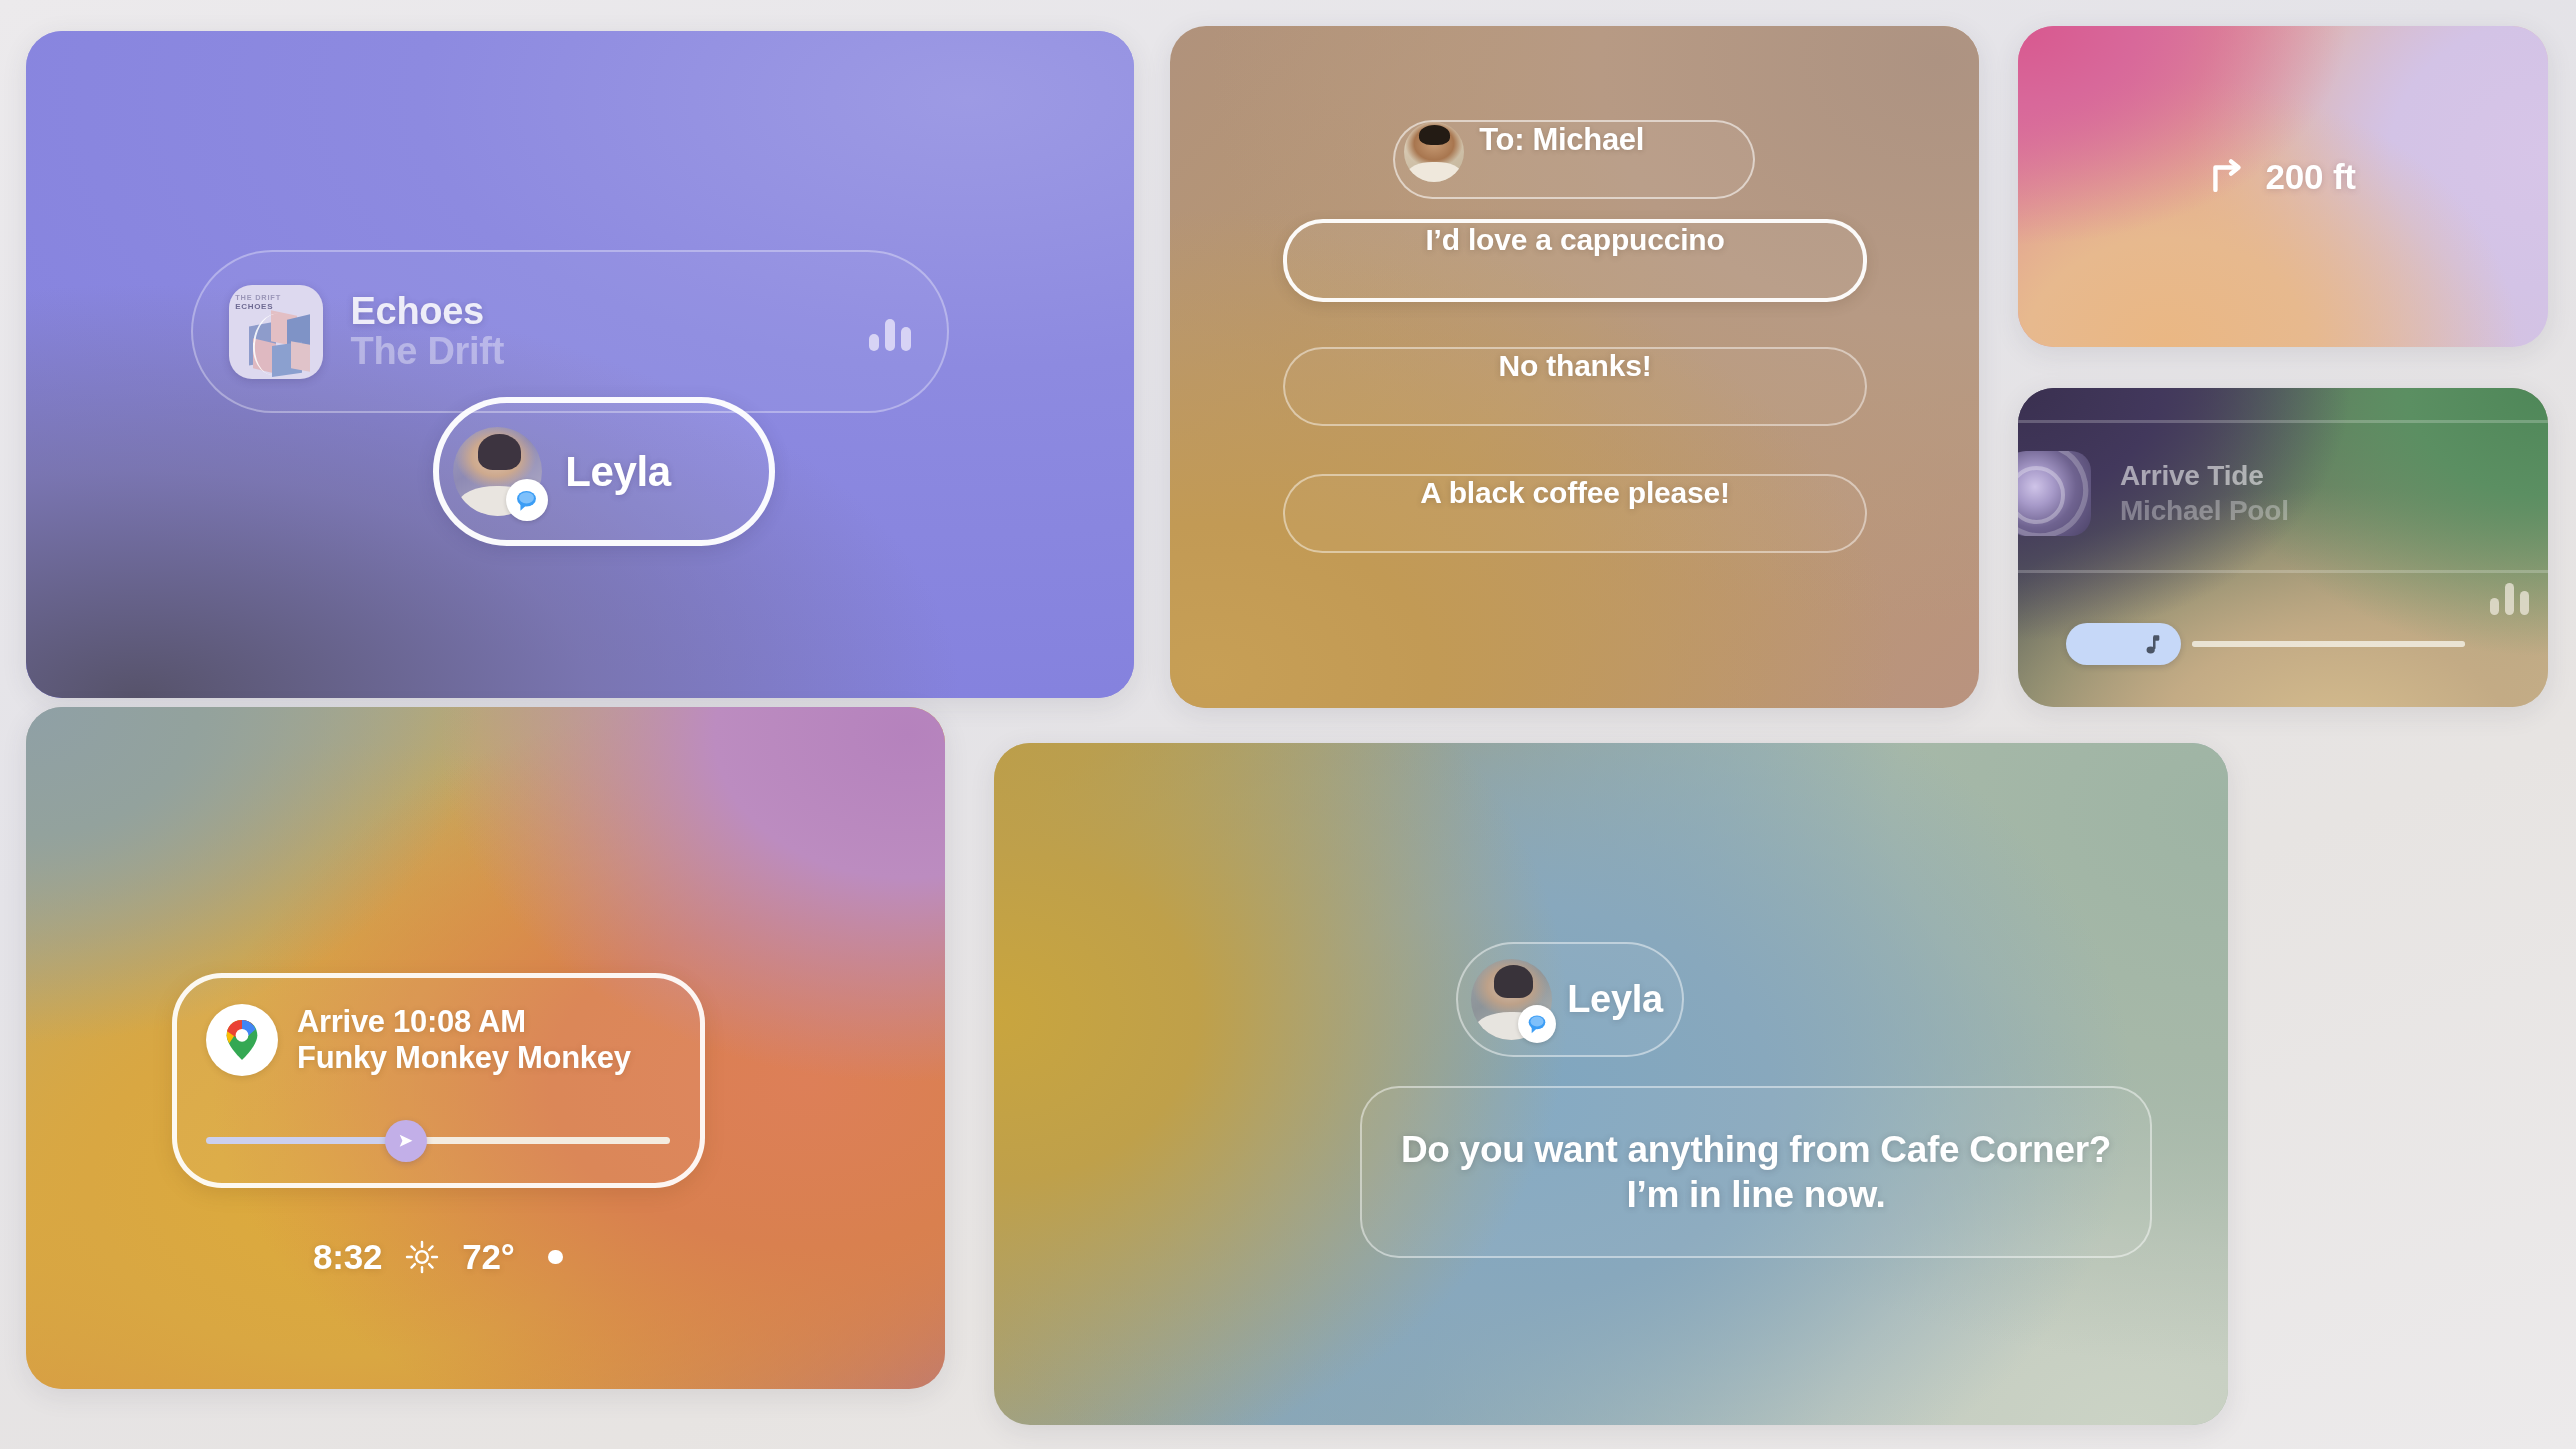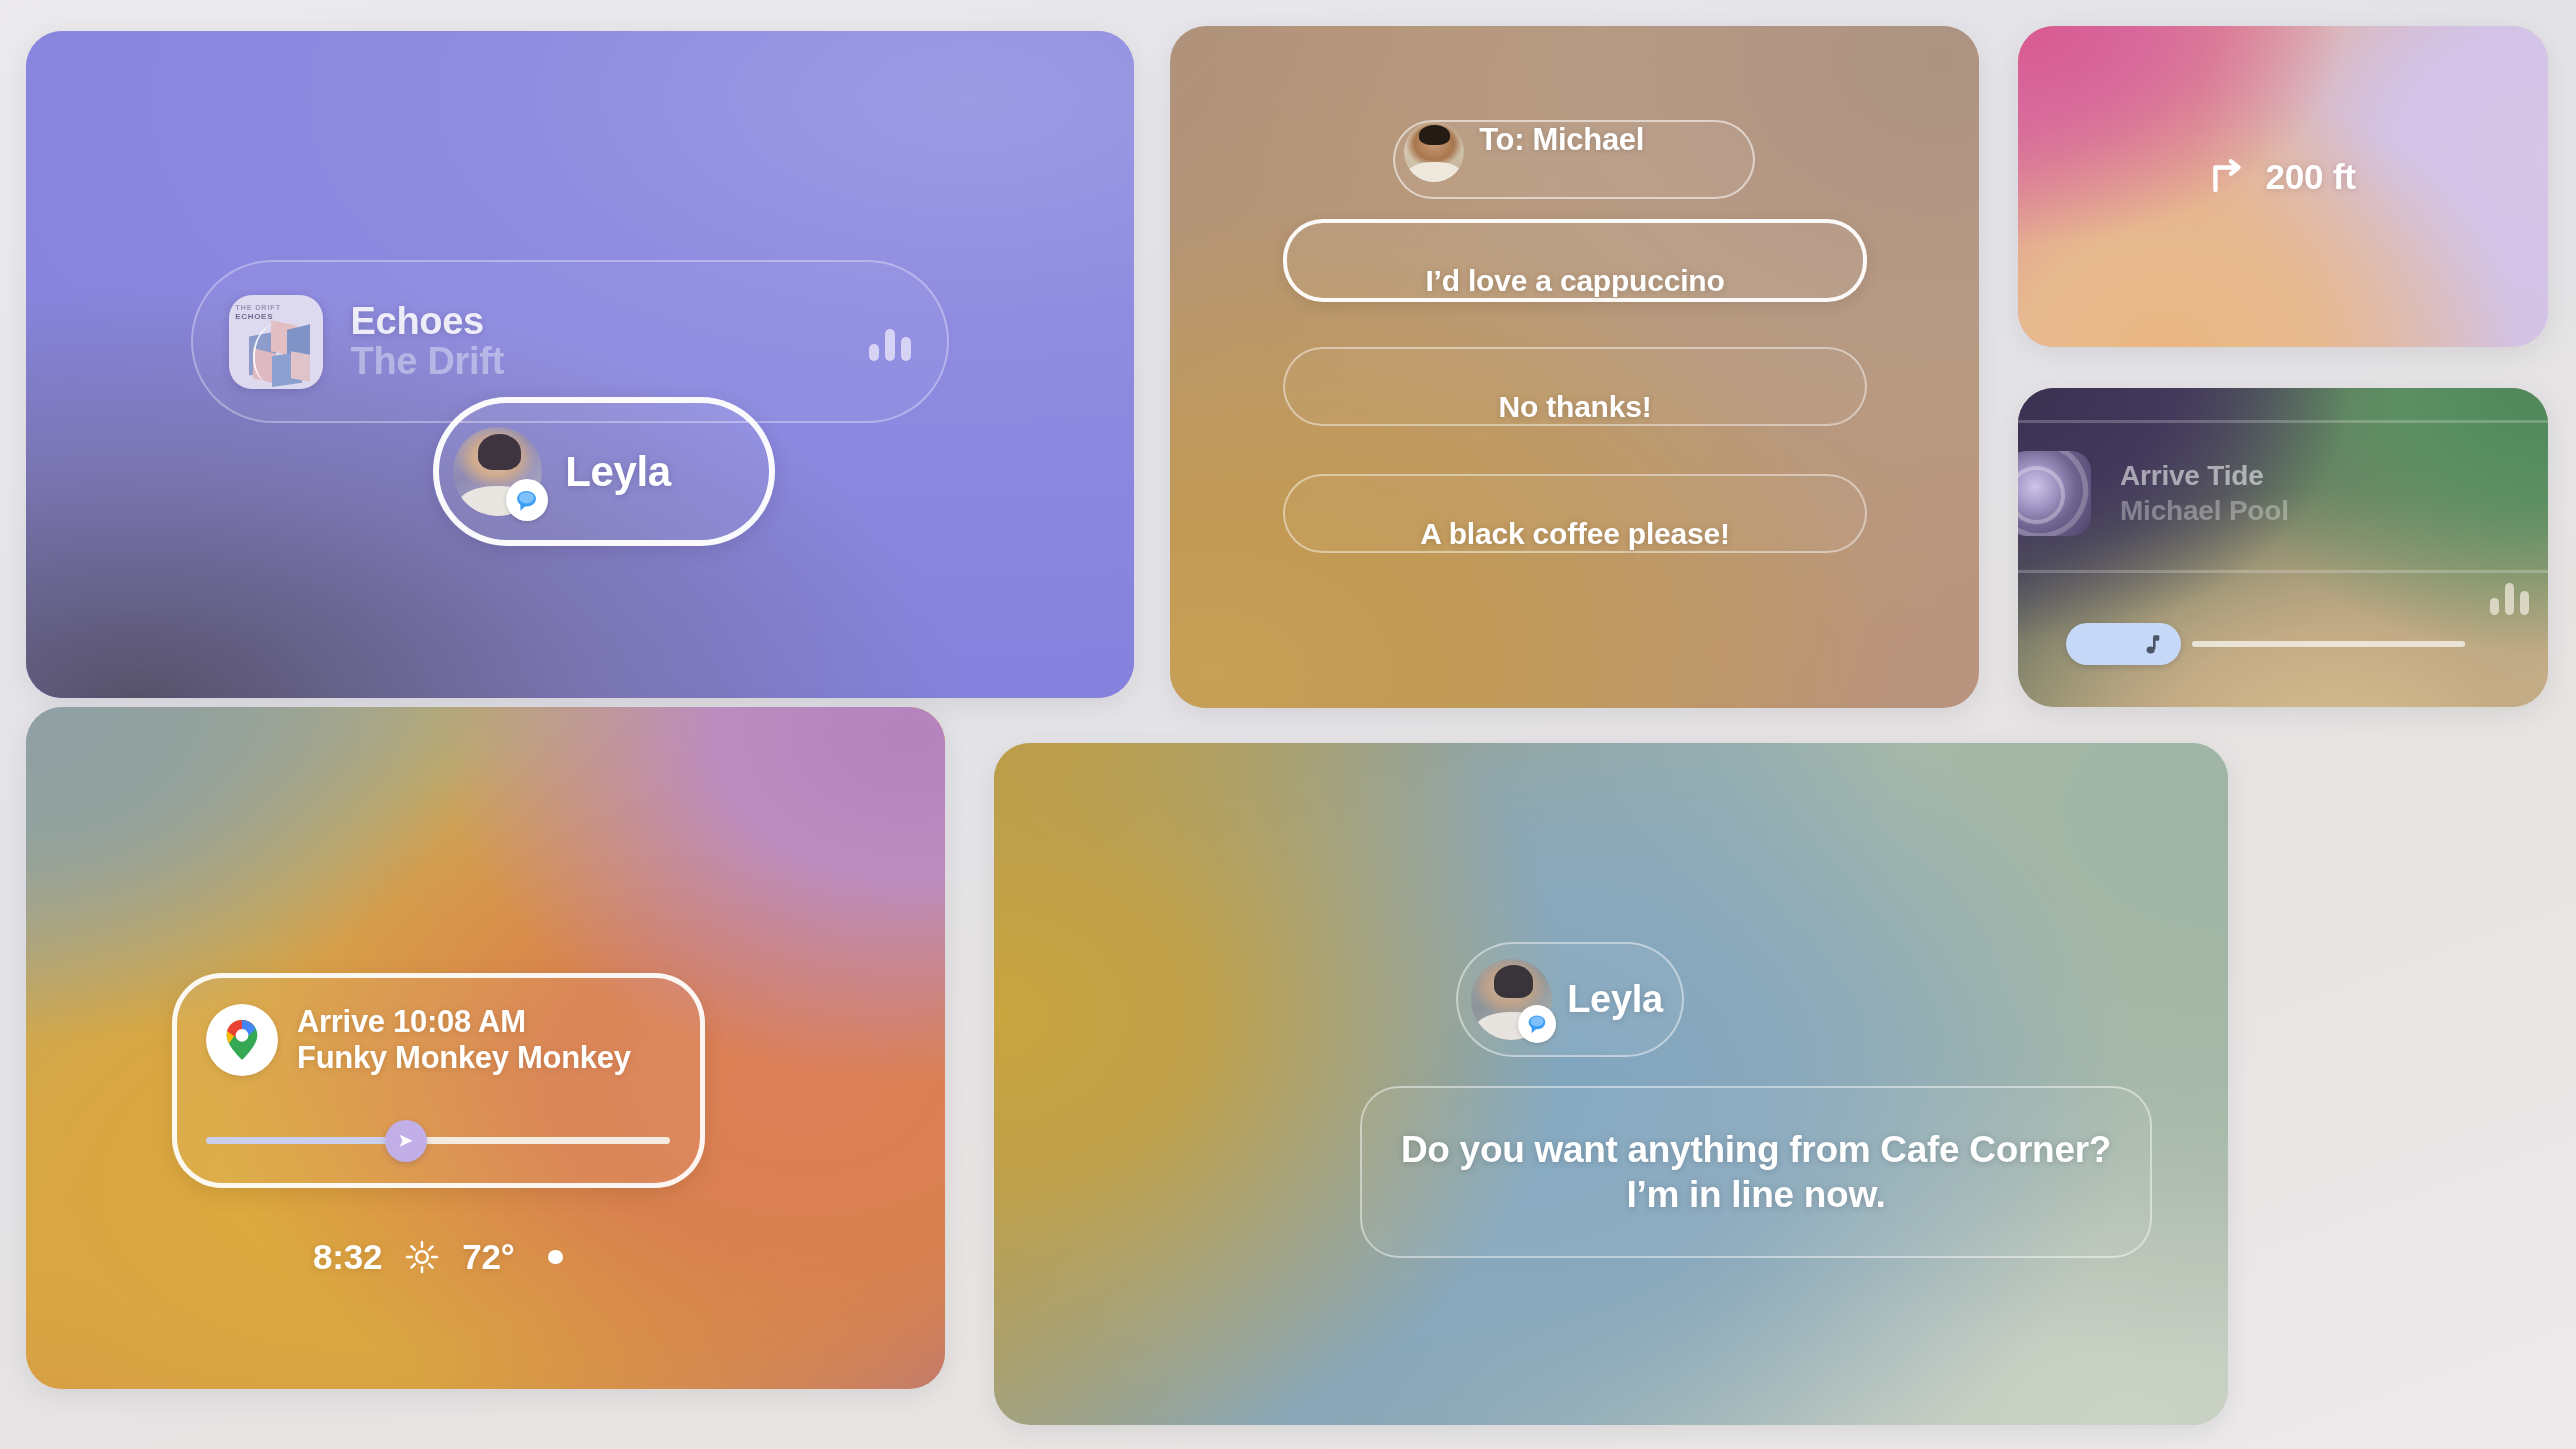--- a/index.html
+++ b/index.html
@@ -34,21 +34,21 @@
   #card-music-leyla { left: 25.5px; top: 31px; width: 1108px; height: 667px; }
   #card-music-leyla .bg {
     background:
       radial-gradient(120% 100% at 10% 100%, rgba(84,80,100,.95) 0%, rgba(112,106,140,.55) 34%, rgba(130,126,175,0) 62%),
       radial-gradient(110% 90% at 85% 10%, #9d9ae4 0%, #8d8ae0 45%, #8582de 100%),
       linear-gradient(150deg, #9d9cdf 0%, #8e8ce2 45%, #8480d9 100%);
   }
 
   .np-pill {
     position: absolute;
-    left: 165px; top: 229px;
+    left: 165px; top: 219px;
     width: 758px; height: 163px;
     border-radius: 84px;
     border: 2px solid rgba(255,255,255,.32);
     background: rgba(255,255,255,.045);
     display: flex; align-items: center;
     padding: 0 36px;
   }
   .np-art {
     width: 94px; height: 94px; border-radius: 23px;
     background: #ddd9ef;
@@ -150,21 +150,21 @@
       linear-gradient(160deg, #e4d9c6 0%, #d2c3ab 45%, #c2b49a 100%);
     position: relative;
   }
   .to-avatar::before { content:""; position:absolute; left:24%; top:6%; width:52%; height:34%; background:#231b14; border-radius:52% 52% 40% 40%; }
   .to-avatar::after  { content:""; position:absolute; left:6%; bottom:-8%; width:88%; height:40%; background:#efe8dc; border-radius:46% 46% 0 0; }
   .to-label { margin-left:14.8px; font-size:31px; font-weight:700; color:#fff; letter-spacing:-0.3px; text-shadow:0 1.3px 5.4px rgba(70,50,30,.22); }
 
   .opt {
     position:absolute; left:113px; width:584px; height:79px;
     border-radius:40px;
-    display:flex; align-items:flex-end; justify-content:center;
+    display:flex; align-items:flex-start; justify-content:center;
     font-size:30px; font-weight:600; color:#fff; letter-spacing:-0.2px;
     text-shadow: 0 1.3px 6px rgba(70,50,30,.22);
   }
   .opt.primary {
     border: 4.7px solid rgba(255,255,255,.95);
     background: rgba(255,255,255,.05);
     box-shadow: 0 3.4px 13.4px rgba(80,55,30,.16);
     height:83px;
   }
   .opt.secondary { border: 2px solid rgba(255,255,255,.45); background: rgba(255,255,255,.035); }

